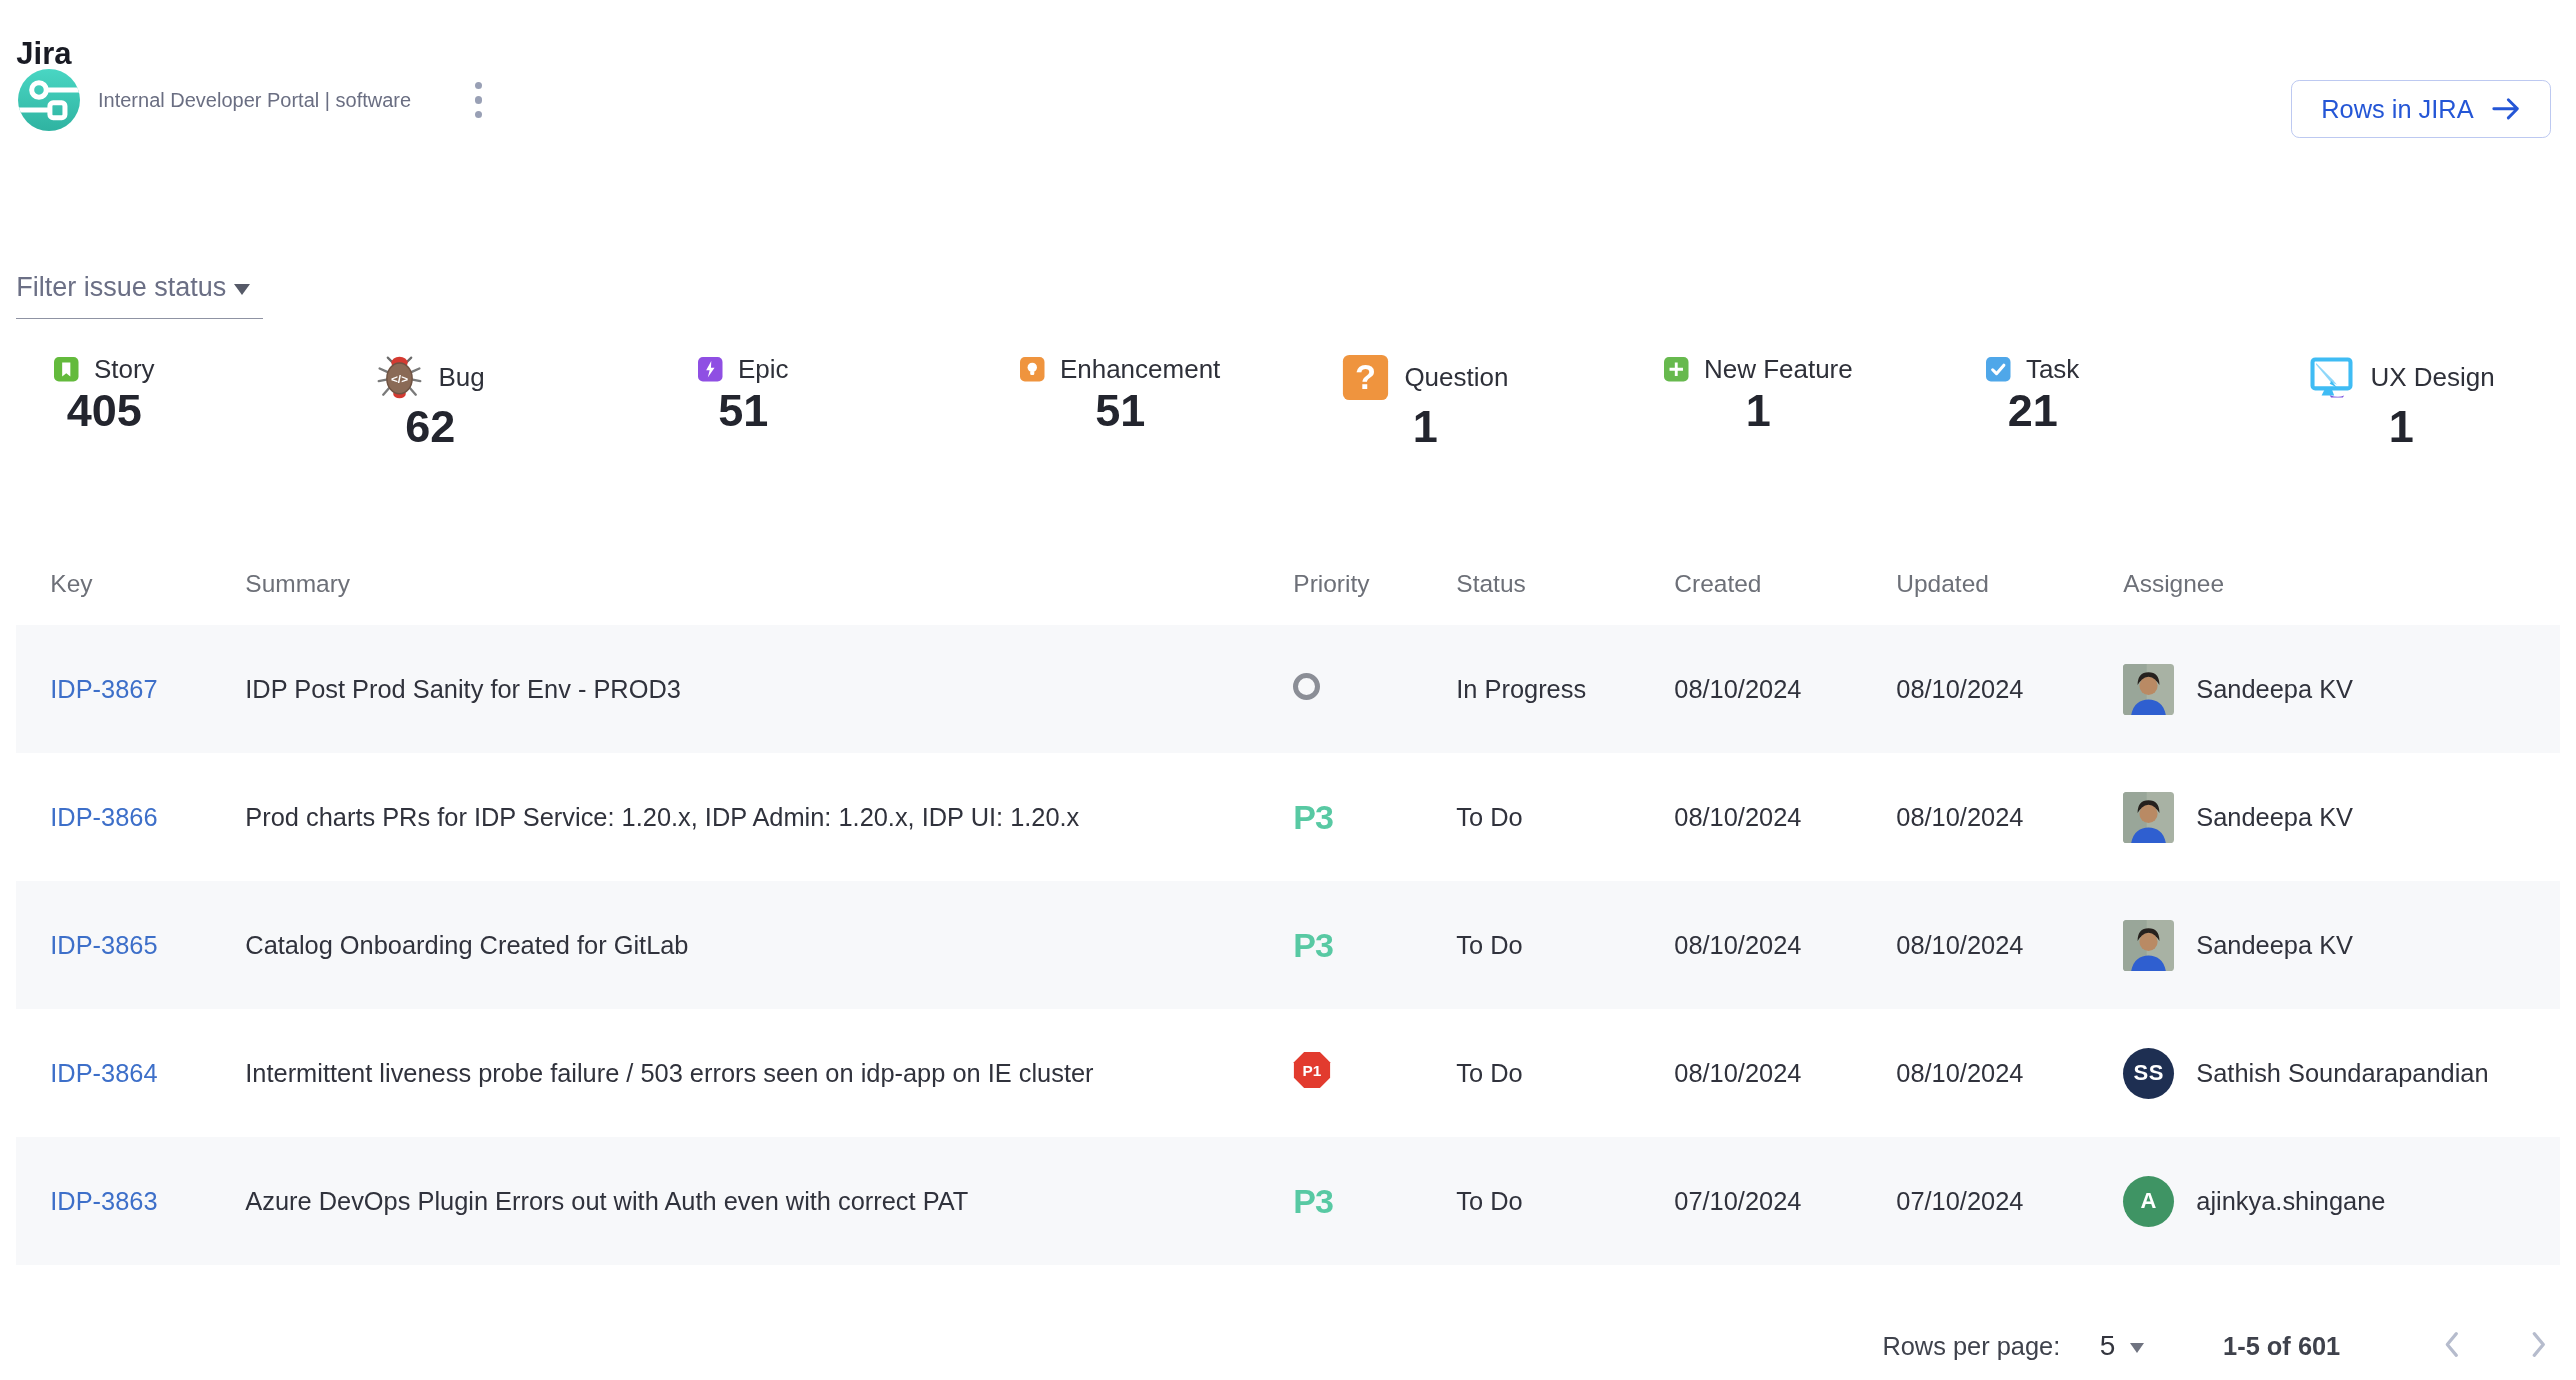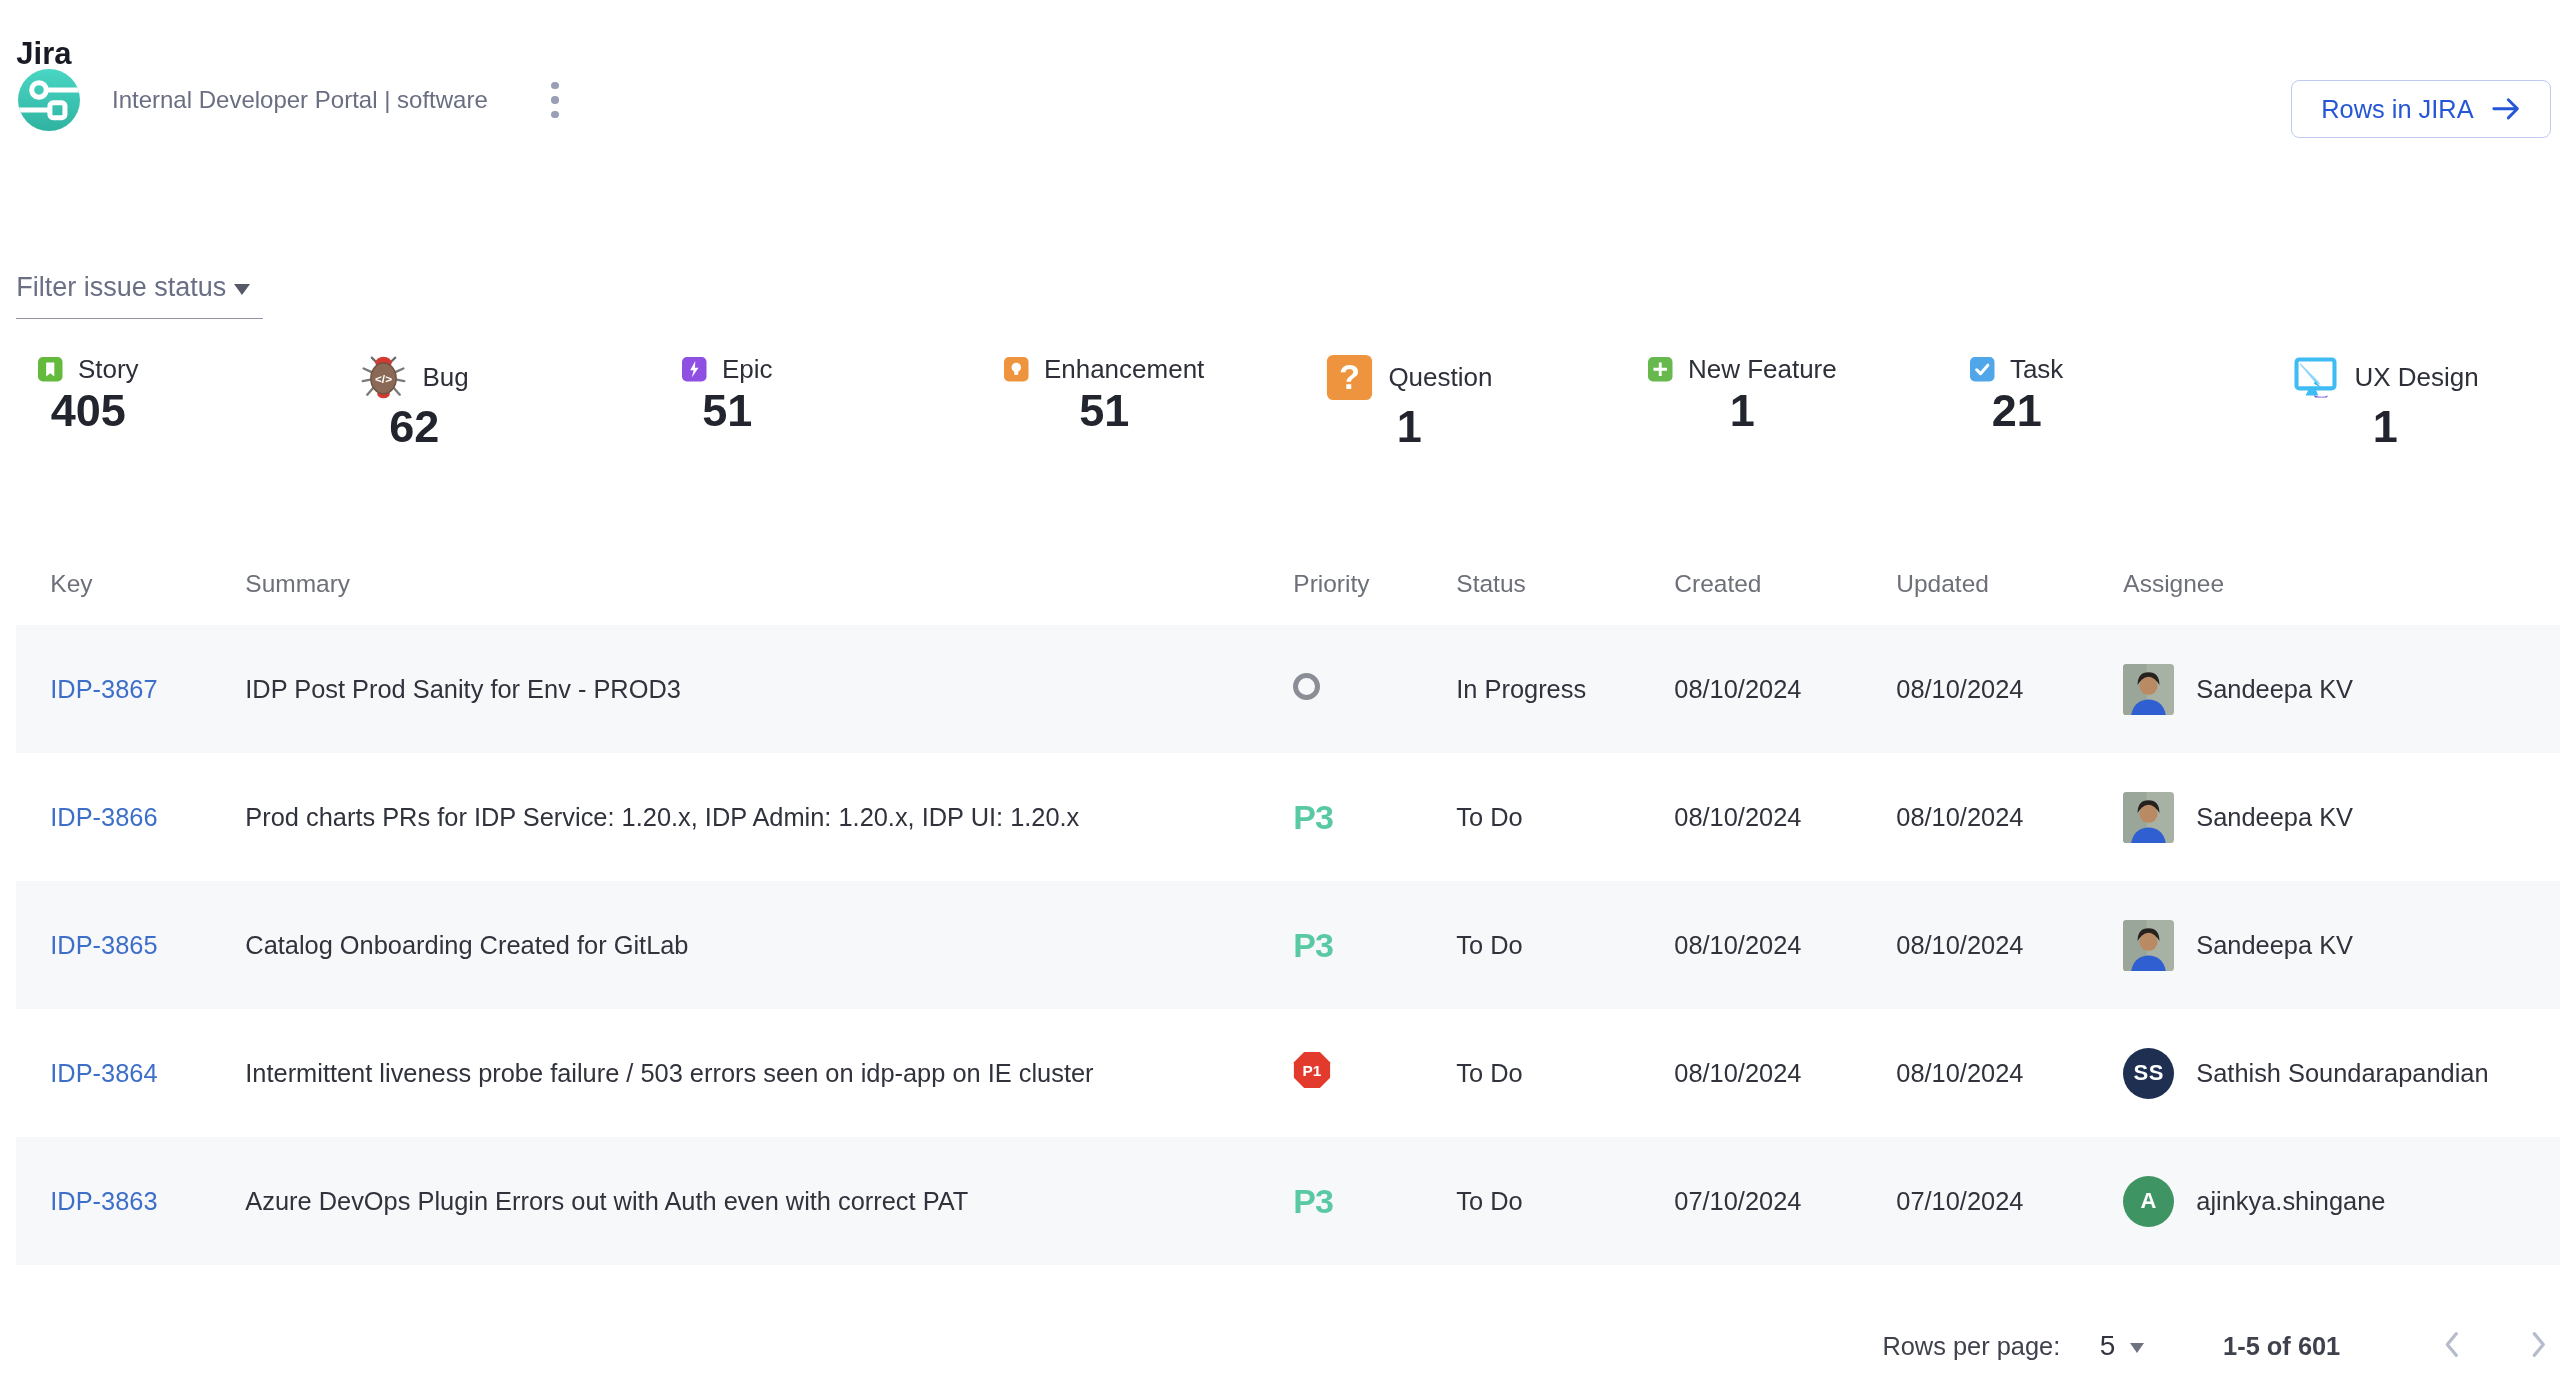--- a/index.html
+++ b/index.html
@@ -4,41 +4,41 @@
 <style>
   html,body{margin:0;padding:0;background:#fff;overflow:hidden;}
   .page{
     position:relative;width:2576px;height:1381px;background:#fff;
     font-family:"Liberation Sans",sans-serif;color:var(--text-dark,#30323C);
   }
   
   .app-title{position:absolute;top:7.3px;left:16.3px;font-size:31px;font-weight:700;color:#191B24;margin-top:29px;}
   .project-row{position:absolute;top:69px;left:18px;display:flex;align-items:center;}
   .project-logo{width:62px;height:62px;flex:0 0 auto;}
-  .project-name{margin-left:32px;font-size:24px;color:var(--muted-gray,#6A6E82);}
+  .project-name{margin-left:18px;font-size:20px;color:var(--muted-gray,#6A6E82);}
   .kebab{margin-left:51px;display:flex;flex-direction:column;align-items:center;gap:7.3px;padding:9px 12.7px;cursor:pointer;background:none;border:none;}
   .kebab i{width:7.3px;height:7.3px;border-radius:50%;background:var(--kebab-gray,#99A0B5);display:block;}
   .open-btn{
     position:absolute;top:80px;right:25.4px;height:58px;padding:0 29px;
     display:flex;align-items:center;gap:18px;background:#fff;cursor:pointer;
     border:1.8px solid var(--button-border,#BDC9F1);border-radius:8.2px;
     color:var(--button-blue,#2456D6);font-size:25.4px;font-family:inherit;
   }
   
   .filter-select{
     position:absolute;top:272px;left:16.3px;width:247px;
     display:flex;align-items:center;gap:7.3px;
     font-size:27px;color:#6B6F85;
     border:none;border-bottom:1.8px solid #8F93A3;background:none;
     padding:0 0 14.5px 0;cursor:pointer;font-family:inherit;
   }
   .caret-down{width:0;height:0;border-left:8.2px solid transparent;border-right:8.2px solid transparent;border-top:11px solid #565A68;margin-top:3.6px;}
   
   .counters{position:absolute;top:354px;left:0;display:grid;grid-template-columns:repeat(8,322px);}
-  .counter{padding-left:38px;}
+  .counter{padding-left:54px;}
   .cluster{display:inline-flex;flex-direction:column;}
   .cluster-top{display:flex;align-items:center;gap:15.4px;}
   .counter-label{font-size:26px;font-weight:500;color:#2E3039;white-space:nowrap;}
   .counter-count{text-align:center;font-size:45px;font-weight:700;color:var(--count-dark,#23252E);}
   .cicon-sm{width:24.5px;height:24.5px;}
   .cicon-lg{width:47px;height:47px;}
   
   .issues-table{position:absolute;top:542px;left:16.3px;right:16.3px;}
   .tgrid{display:grid;grid-template-columns:195px 1048px 163px 218px 222px 227px 1fr;padding-left:34px;align-items:center;}
   .thead{height:83px;color:var(--header-gray,#6D7078);font-size:24.5px;}

